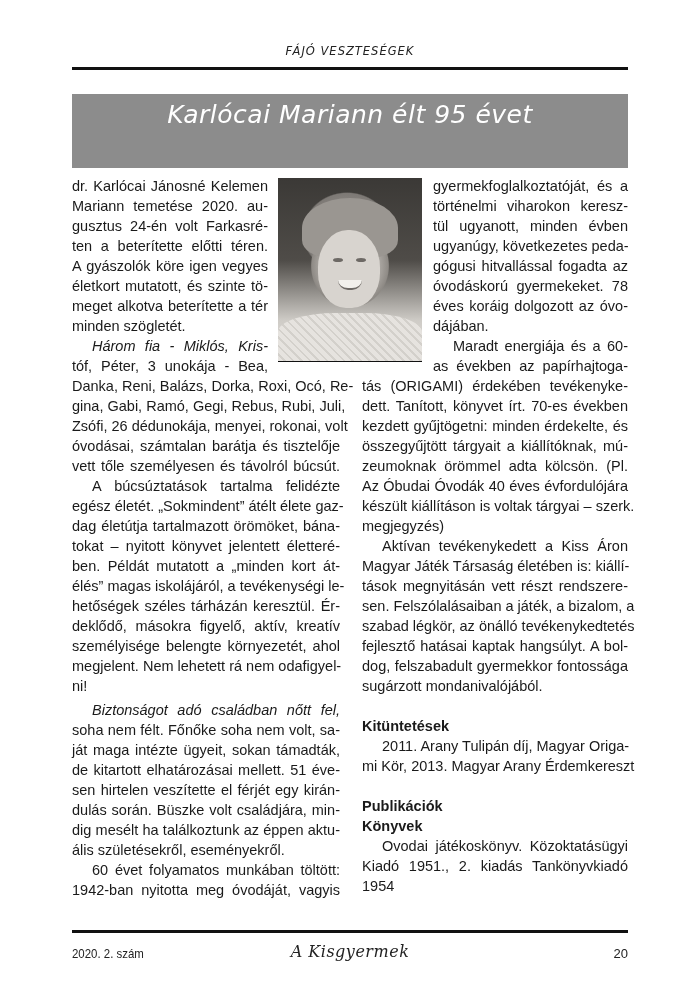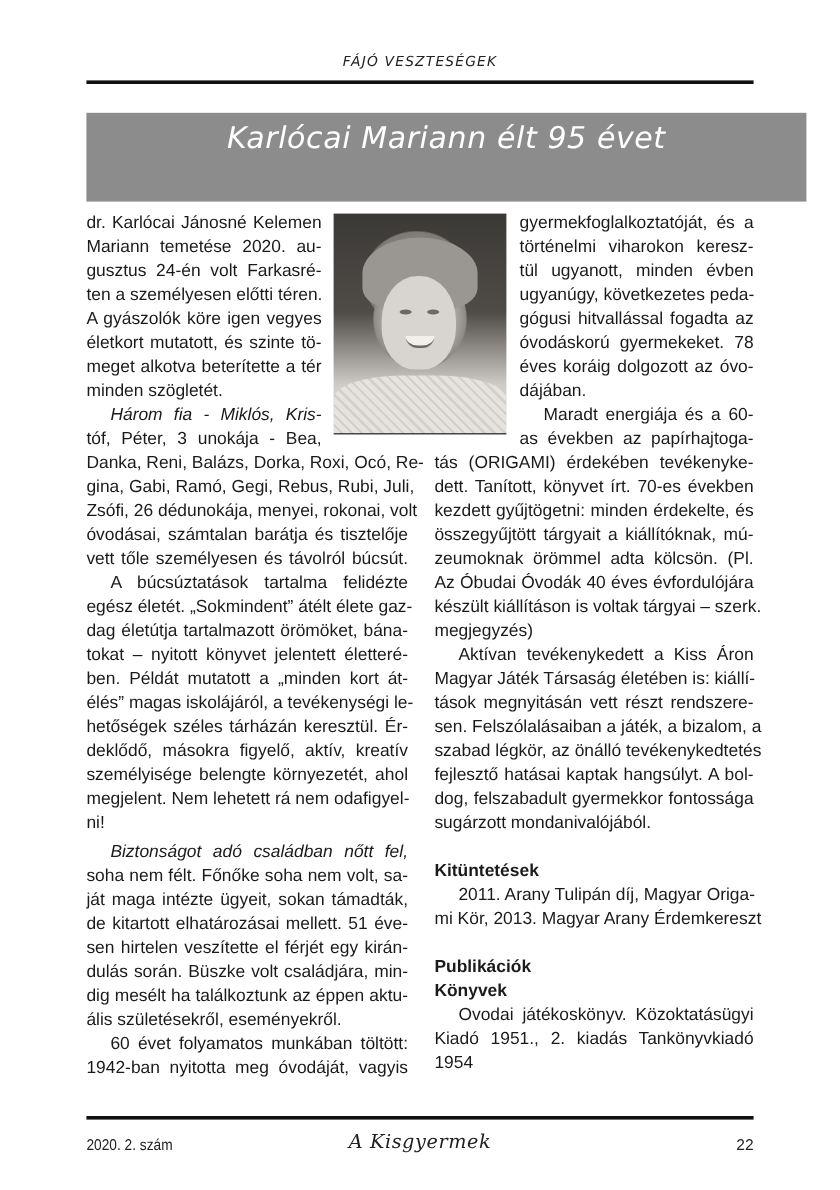--- a/index.html
+++ b/index.html
@@ -9,21 +9,21 @@
     .running-head {
       position: absolute; left: 72px; top: 44px; width: 556px; text-align: center;
       font-family: "DejaVu Sans", sans-serif; font-size: 11.5px; letter-spacing: 1px;
       color: #222; font-style: italic;
     }
     .rule-top { position: absolute; left: 72px; top: 67px; width: 556px; height: 3px; background: #111; }
 
     .title-band {
       position: absolute; left: 72px; top: 94px; width: 556px; height: 74px;
       background: #8c8c8c; color: #fff; text-align: center;
-      font-family: "DejaVu Sans", sans-serif; font-style: italic; font-weight: normal; padding-left: 44px;
+      font-family: "DejaVu Sans", sans-serif; font-style: italic; font-weight: normal;
     }
     .title-line1 { position: absolute; left: 0; right: 0; top: 6px; font-size: 25px; line-height: 30px; letter-spacing: 0.5px; }
     .title-line2 { position: absolute; left: 0; right: 0; top: 36px; font-size: 25px; line-height: 30px; letter-spacing: 1px; }
 
     .photo {
       position: absolute; left: 278px; top: 178px; width: 144px; height: 183px;
       background: radial-gradient(ellipse 38% 32% at 50% 48%, #d9d6d2 0%, #c4c0bb 40%, #8e8a85 70%, rgba(0,0,0,0) 72%),
                   radial-gradient(ellipse 50% 36% at 48% 30%, #a9a5a0 0%, #7d7975 60%, rgba(0,0,0,0) 62%),
                   linear-gradient(180deg, #3b3936 0%, #4f4c48 45%, #cfccc7 78%, #e3e0dc 100%);
       border-bottom: 1px solid #111;
@@ -64,21 +64,21 @@
     <div class="eye-l"></div>
     <div class="eye-r"></div>
     <div class="smile"></div>
     <div class="sweater"></div>
   </div>
 
   <div class="col" style="left:0;top:0;">
     <div class="ln j" style="left:72px;top:176px;width:196px;">dr. Karlócai Jánosné Kelemen</div>
     <div class="ln j" style="left:72px;top:196px;width:196px;">Mariann temetése 2020. au-</div>
     <div class="ln j" style="left:72px;top:216px;width:196px;">gusztus 24-én volt Farkasré-</div>
-    <div class="ln j" style="left:72px;top:236px;width:196px;">ten a személyesen előtti téren.</div>
+    <div class="ln j" style="left:72px;top:236px;width:196px;">ten a beterítette előtti téren.</div>
     <div class="ln j" style="left:72px;top:256px;width:196px;">A gyászolók köre igen vegyes</div>
     <div class="ln j" style="left:72px;top:276px;width:196px;">életkort mutatott, és szinte tö-</div>
     <div class="ln j" style="left:72px;top:296px;width:196px;">meget alkotva beterítette a tér</div>
     <div class="ln" style="left:72px;top:316px;">minden szögletét.</div>
     <div class="ln j" style="left:92px;top:336px;width:176px;font-style:italic;">Három fia - Miklós, Kris-</div>
     <div class="ln j" style="left:72px;top:356px;width:196px;">tóf, Péter, 3 unokája - Bea,</div>
     <div class="ln j" style="left:72px;top:376px;width:268px;">Danka, Reni, Balázs, Dorka, Roxi, Ocó, Re-</div>
     <div class="ln j" style="left:72px;top:396px;width:268px;">gina, Gabi, Ramó, Gegi, Rebus, Rubi, Juli,</div>
     <div class="ln j" style="left:72px;top:416px;width:268px;">Zsófi, 26 dédunokája, menyei, rokonai, volt</div>
     <div class="ln j" style="left:72px;top:436px;width:268px;">óvodásai, számtalan barátja és tisztelője</div>
@@ -141,15 +141,15 @@
     <div class="ln bold" style="left:362px;top:796px;">Publikációk</div>
     <div class="ln bold" style="left:362px;top:816px;">Könyvek</div>
     <div class="ln j" style="left:382px;top:836px;width:246px;">Ovodai játékoskönyv. Közoktatásügyi</div>
     <div class="ln j" style="left:362px;top:856px;width:266px;">Kiadó 1951., 2. kiadás Tankönyvkiadó</div>
     <div class="ln" style="left:362px;top:876px;">1954</div>
   </div>
 
   <div class="rule-bottom"></div>
   <div class="footer-left">2020. 2. szám</div>
   <div class="footer-center">A Kisgyermek</div>
-  <div class="footer-right">22</div>
+  <div class="footer-right">20</div>
 
 </div>
 
 </body></html>

